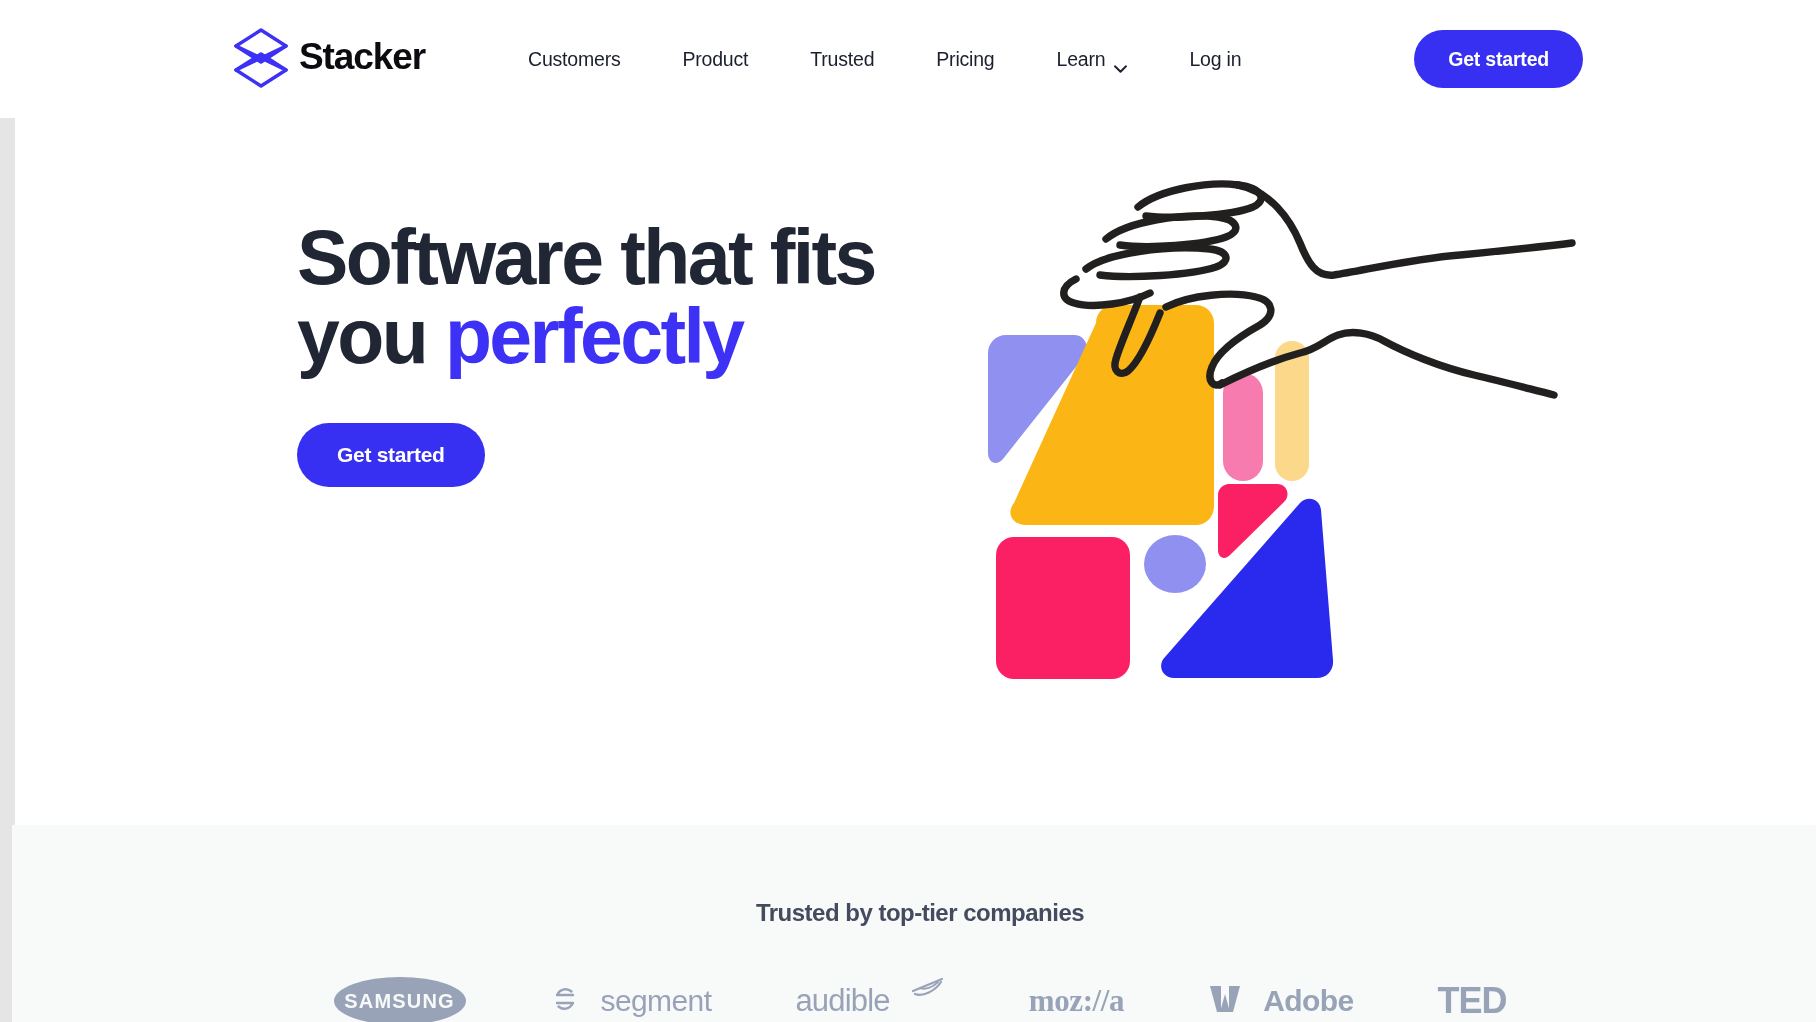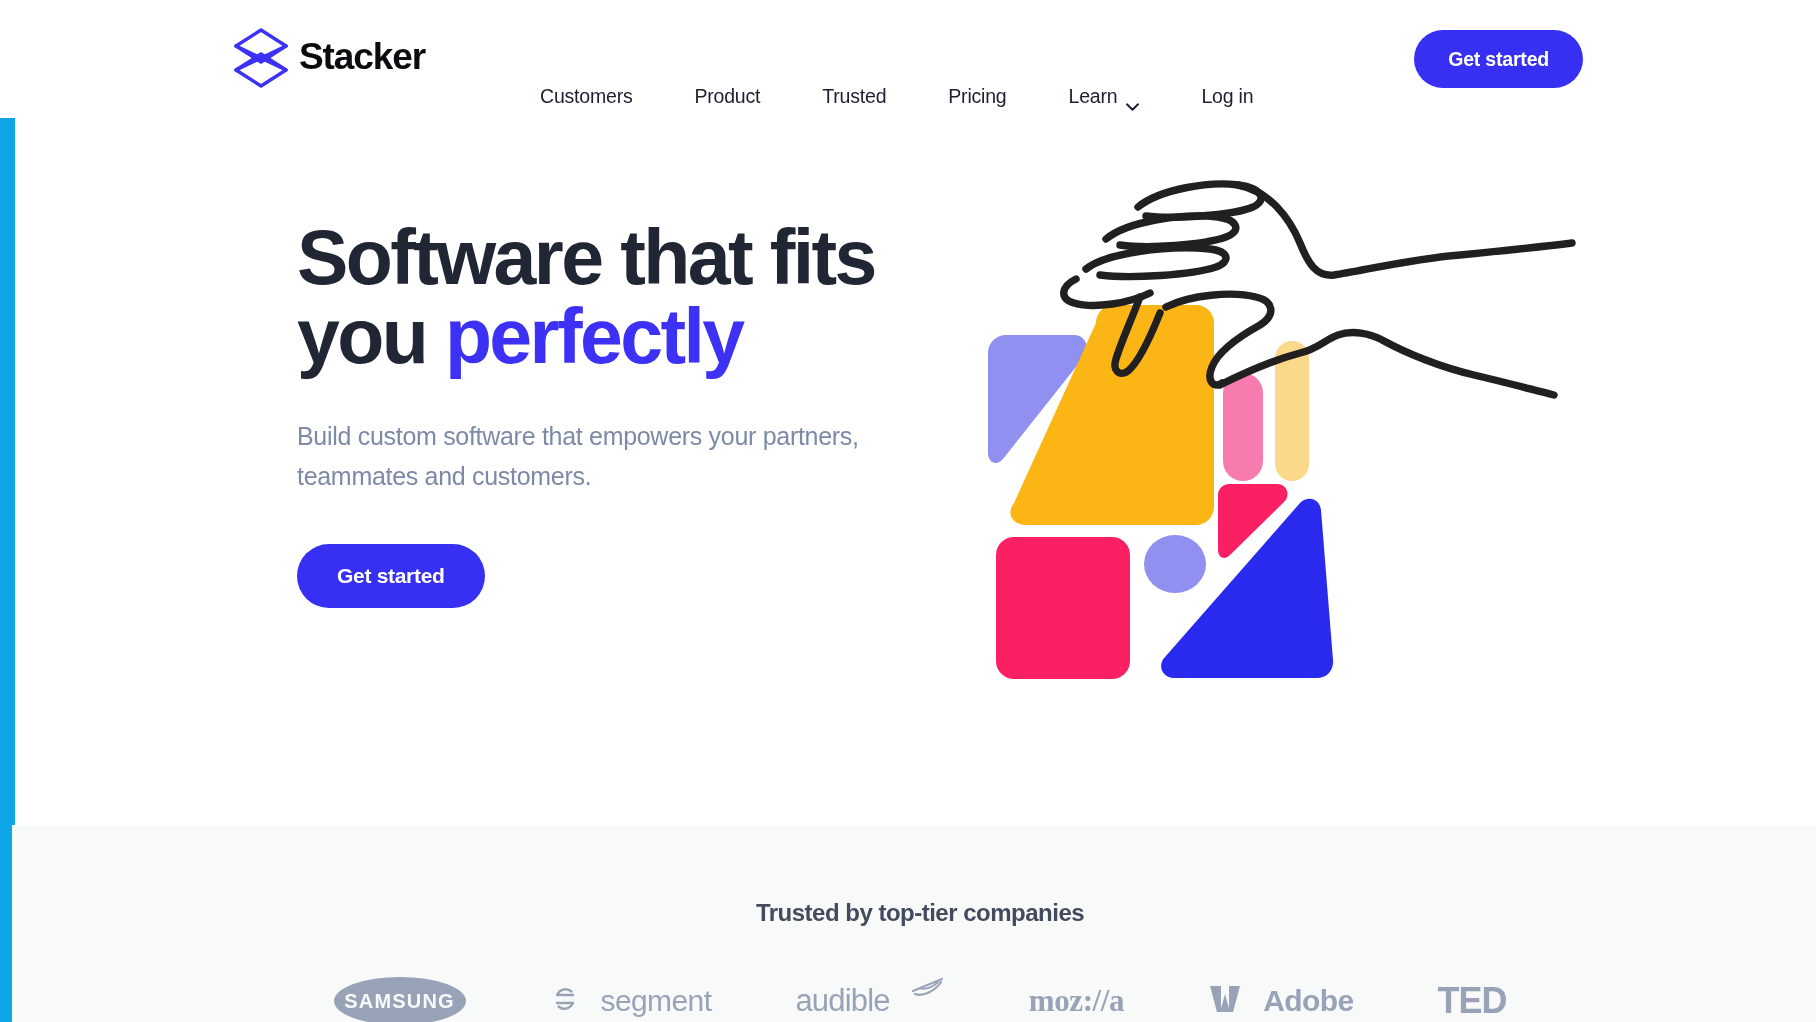--- a/index.html
+++ b/index.html
@@ -14,21 +14,21 @@
     font-family: "Liberation Sans", sans-serif;
     background: #ffffff;
     color: #1e2330;
     -webkit-font-smoothing: antialiased;
   }
 
   .page {
     position: relative;
     width: 1816px;
     height: 1022px;
-    background: #0ea5e9;
+    background: #e5e5e5;
   }
 
   
   .header {
     position: absolute;
     top: 0; left: 0;
     width: 1816px;
     height: 118px;
     background: #ffffff;
     display: flex;
@@ -49,25 +49,25 @@
     font-size: 37px;
     font-weight: 700;
     letter-spacing: -1.1px;
     color: #0b0b10;
     line-height: 1;
     padding-bottom: 3px;
   }
 
   .nav {
     position: absolute;
-    left: 540px;
+    left: 528px;
     top: 0;
     height: 118px;
     display: flex;
-    align-items: flex-end;
+    align-items: center;
     gap: 0;
   }
   .nav-item {
     font-size: 19.5px;
     font-weight: 400;
     color: #1b1f2e;
     text-decoration: none;
     letter-spacing: -0.2px;
     padding: 10px 0;
     margin-right: 62px;
@@ -286,21 +286,20 @@
   </header>
 
   <section class="hero">
 
     <div class="hero-copy">
       <h1 class="headline">
         <span>Software that fits</span><br>
         <span>you </span><span class="accent">perfectly</span>
       </h1>
 
-      <p class="subcopy">Build custom software that empowers your partners, teammates and customers.</p>
 
       <button class="cta-hero">Get started</button>
     </div>
 
     <div class="hero-art">
       <svg viewBox="0 0 660 520" xmlns="http://www.w3.org/2000/svg" fill="none">
 
         <path d="M18 180 C18 170 26 162 36 162 L104 162 C116 162 121 176 113 185 L33 286 C26 294 18 289 18 280 Z" fill="#9090f0"></path>
 
         <path d="M126 150 C126 140 134 132 144 132 L226 132 C236 132 244 140 244 150 L244 333 C244 344 236 352 226 352 L56 352 C42 352 36 340 44 330 Z" fill="#fbb615"></path>

